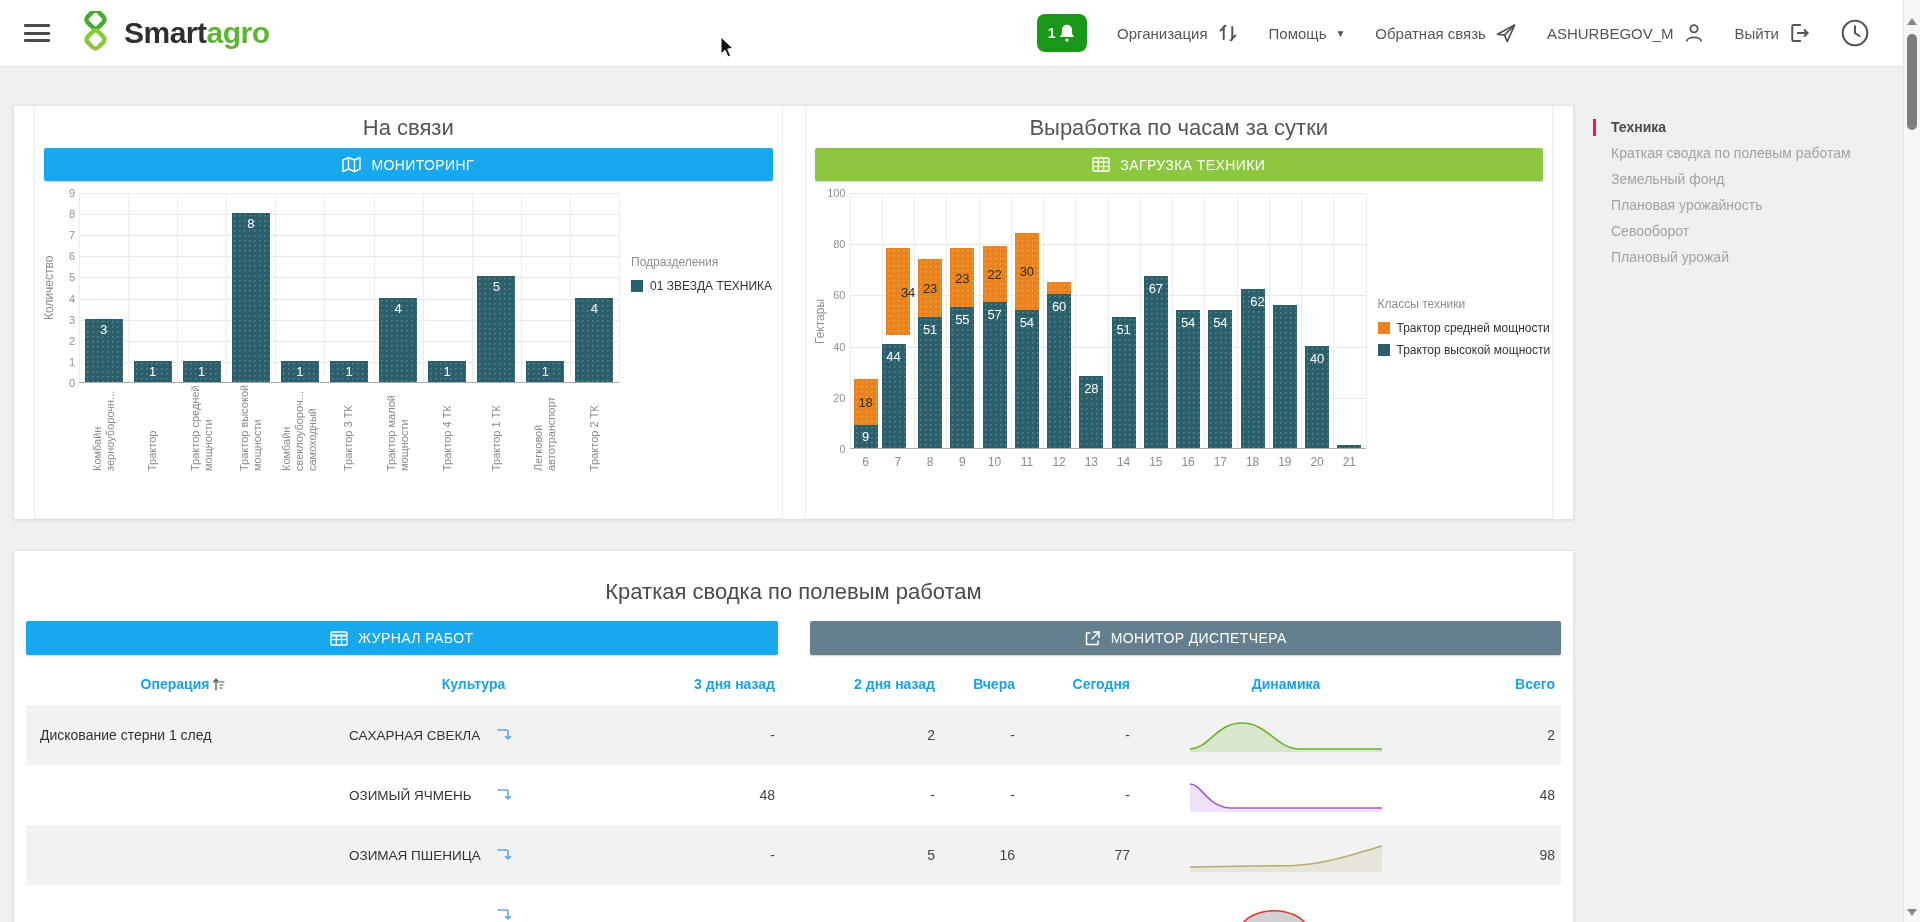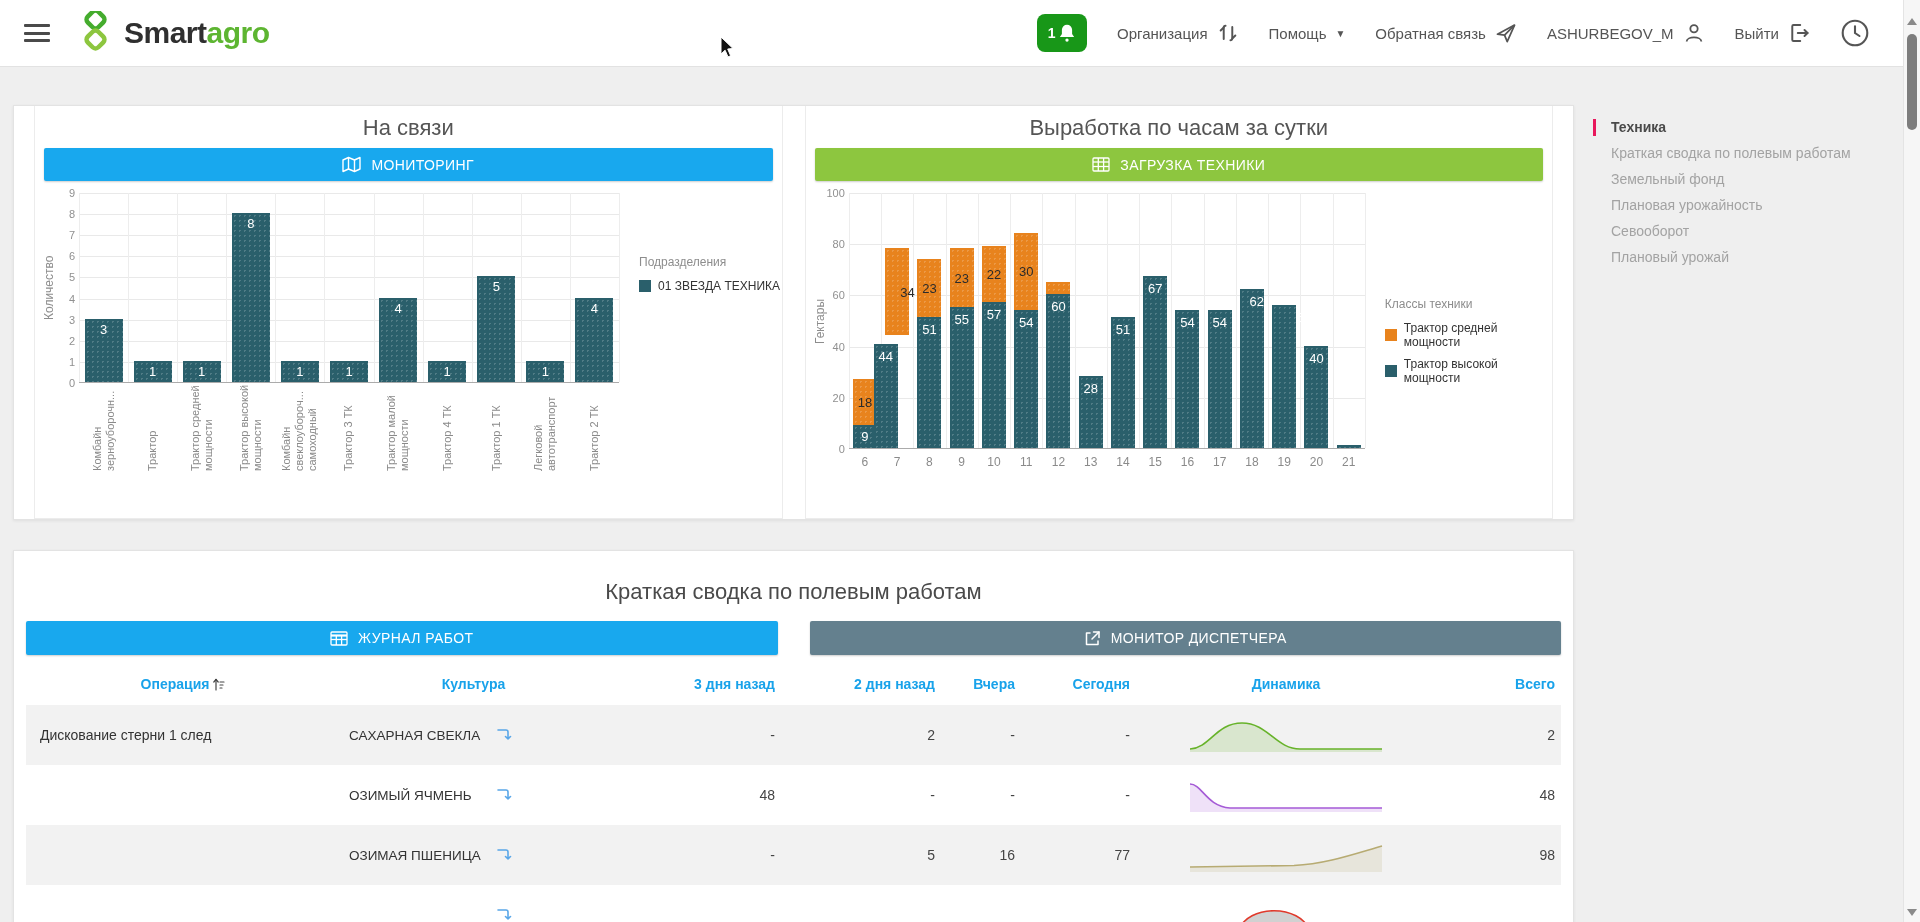--- a/index.html
+++ b/index.html
@@ -58,21 +58,21 @@
   .grid-h { position:absolute; left:0; width:100%; height:1px; background:#e9e9e9; }
   .grid-v { position:absolute; top:0; height:100%; width:1px; background:#ededed; }
   .bar-seg { position:absolute; background-image:radial-gradient(rgba(255,255,255,0.18) 1px, transparent 1px);
     background-size:5px 5px; }
   .bar-label { position:absolute; width:100%; text-align:center; font-size:13px; }
   .xlabels { display:flex; }
   .xlab-v { display:flex; justify-content:center; overflow:hidden; }
   .xlab-v span { writing-mode:vertical-rl; transform:rotate(180deg); font-size:11px; line-height:13px;
     color:#8a8a8a; white-space:normal; }
   .xlab-h { text-align:center; font-size:12px; color:#8a8a8a; padding-top:6px; }
-  .legend { margin-left:20px; }
+  .legend { margin-left:12px; }
   .legend-title { font-size:12px; color:#8d8d8d; margin-bottom:10px; }
   .legend-item { display:flex; align-items:center; gap:7px; font-size:12px; color:#333; margin-bottom:8px; }
   .swatch { width:12px; height:12px; flex:0 0 12px; }
 
   
   .summary-title { text-align:center; font-size:22px; font-weight:300; color:#4a4a4a; padding-top:28px; }
   .btn-row { display:flex; gap:32px; margin:16px 12px 0; }
   .btn-row .panel-btn { flex:1; margin:0; width:auto; height:34px; }
   .tbl { margin:8px 12px 0; }
   .trow { display:grid; grid-template-columns:315px 265px 175px 160px 80px 115px 300px 1fr; align-items:center; }
@@ -346,21 +346,21 @@
               <div class="grid-v" style="left: 419.25px;"></div>
               <div class="grid-v" style="left: 451.5px;"></div>
               <div class="grid-v" style="left: 483.75px;"></div>
               <div class="grid-v" style="left: 516px;"></div>
               <div class="bar-seg" style="left: 4.125px; bottom: 0px; width: 24px; height: 23.04px; background-color: rgb(42, 95, 107);">
                 <div class="bar-label" style="top: 0px; line-height: 23.04px; color: rgb(255, 255, 255);">9</div>
               </div>
               <div class="bar-seg" style="left: 4.125px; bottom: 23.04px; width: 24px; height: 46.08px; background-color: rgb(232, 131, 29);">
                 <div class="bar-label" style="top: 50%; transform: translateY(-50%); color: rgb(43, 43, 43);">18</div>
               </div>
-              <div class="bar-seg" style="left: 25px; bottom: 0px; width: 24px; height: 104px; background-color: rgb(42, 95, 107);">
+              <div class="bar-seg" style="left: 32px; bottom: 0px; width: 24px; height: 104px; background-color: rgb(42, 95, 107);">
                 <div class="bar-label" style="top: 5px; color: rgb(255, 255, 255);">44</div>
               </div>
               <div class="bar-seg" style="left: 36.375px; bottom: 112.64px; width: 24px; height: 87.04px; background-color: rgb(232, 131, 29);">
                 <div class="bar-label" style="top: 50%; transform: translateY(-50%); color: rgb(43, 43, 43); padding-left: 15px;">34</div>
               </div>
               <div class="bar-seg" style="left: 68.625px; bottom: 0px; width: 24px; height: 130.56px; background-color: rgb(42, 95, 107);">
                 <div class="bar-label" style="top: 5px; color: rgb(255, 255, 255);">51</div>
               </div>
               <div class="bar-seg" style="left: 68.625px; bottom: 130.56px; width: 24px; height: 58.88px; background-color: rgb(232, 131, 29);">
                 <div class="bar-label" style="top: 50%; transform: translateY(-50%); color: rgb(43, 43, 43);">23</div>

